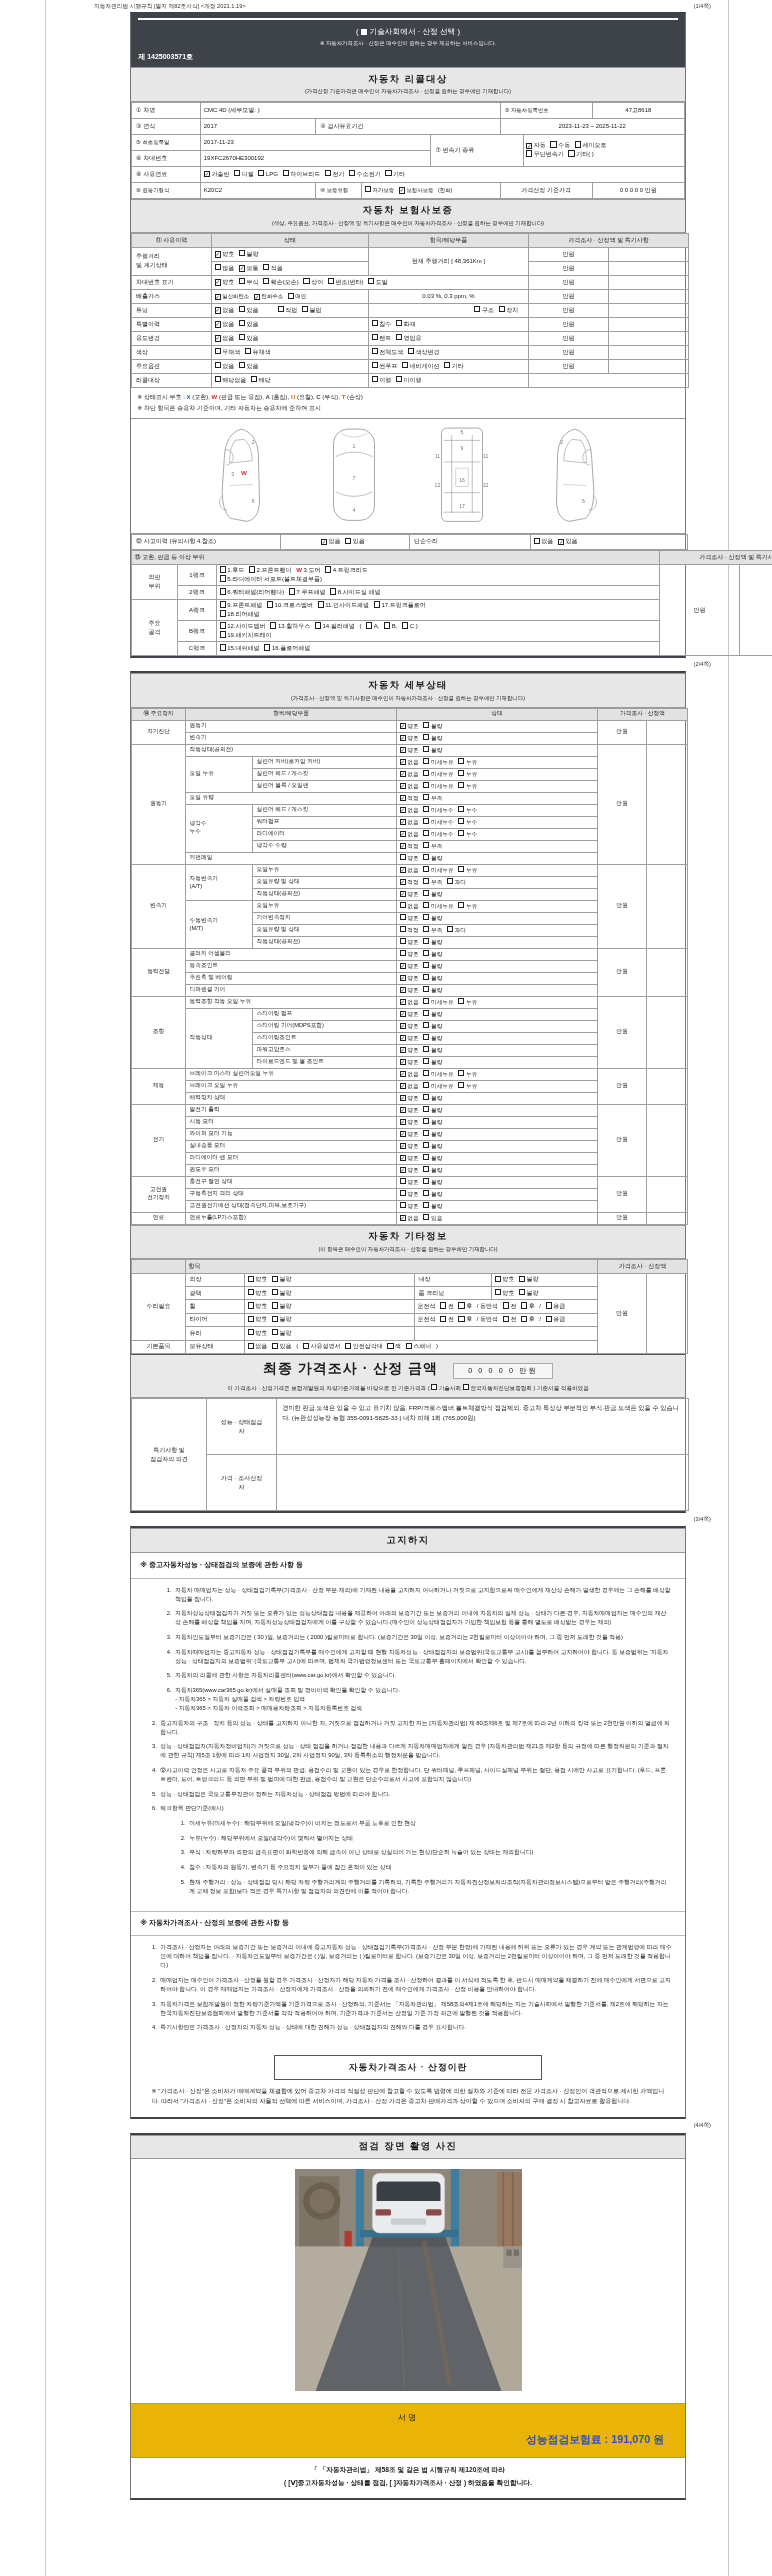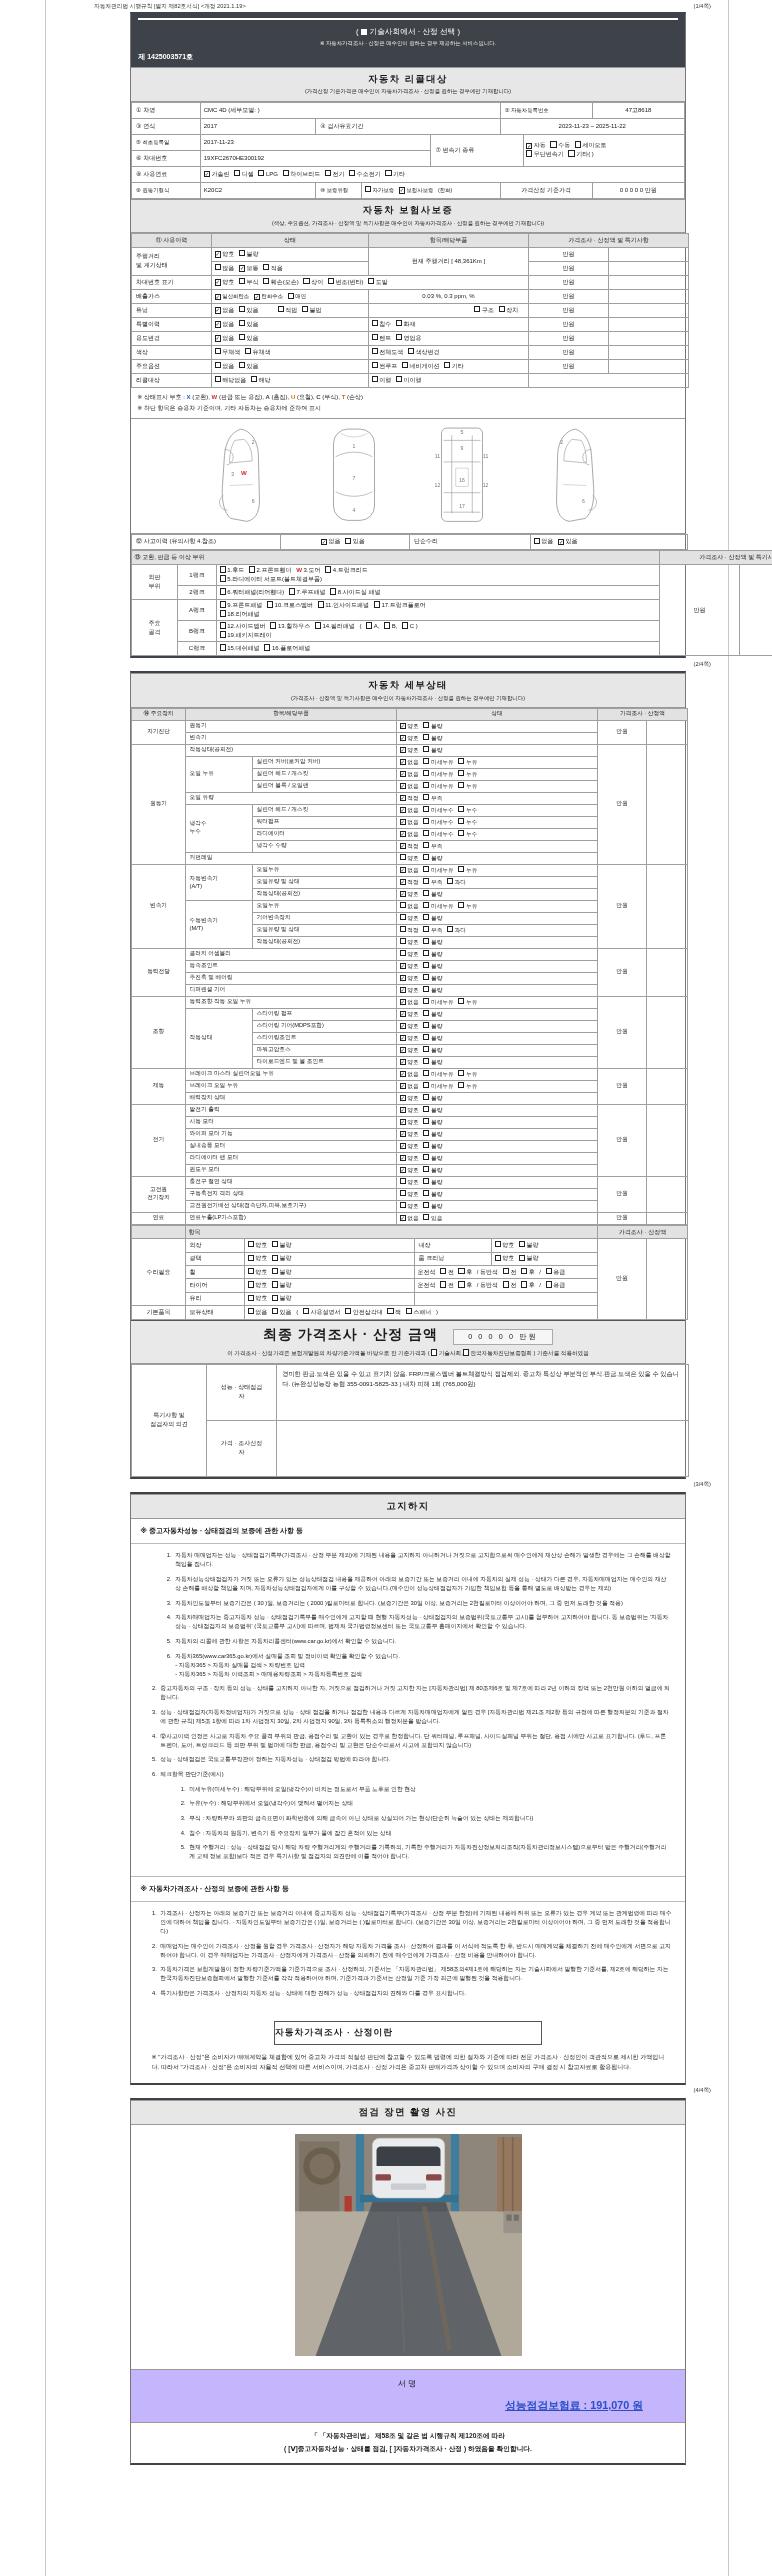--- a/index.html
+++ b/index.html
@@ -61,27 +61,27 @@
   .fb-label { font-size:14px; font-weight:bold; letter-spacing:1px; margin-right:12.4px; }
   .fb-amount { display:inline-block; border:0.5px solid #aaa; background:#f6f6f6; padding:2.1px 14.4px; font-size:7.2px; letter-spacing:2.1px; }
   .fb-note { font-size:5.6px; margin-top:4.6px; }
   
   .nsec-head { padding:7.2px 9.3px; font-size:7px; font-weight:bold; border-bottom:0.5px solid #bbb; }
   .nbody { padding:7.2px 13.4px 9.3px 5.2px; }
   .ni { display:flex; font-size:5.8px; line-height:1.55; margin-bottom:5.7px; }
   .ni .n { flex:none; width:12.4px; text-align:right; margin-right:3.6px; }
   .ni.ind1 { padding-left:8.2px; } .ni.ind2 { padding-left:23px; } .ni.ind3 { padding-left:37px; }
   .nsec2-head { padding:6.7px 9.3px; font-size:7px; font-weight:bold; border-top:0.5px solid #bbb; border-bottom:0.5px solid #bbb; }
-  .pbox { width:268px; margin:8.2px auto 5.2px; border:0.8px solid #555; text-align:left; padding:5.2px 0; font-size:8.8px; font-weight:bold; letter-spacing:1px;font-family:Liberation Serif, serif; }
+  .pbox { width:268px; margin:8.2px auto 5.2px; border:0.8px solid #555; text-align:center; padding:5.2px 0; font-size:8.8px; font-weight:bold; letter-spacing:1px; }
   .pbox-text { padding:2.1px 20.6px 10.3px; font-size:6px; line-height:1.65; }
   
   .photoWrap { text-align:center; padding:9.3px 0 10.3px; border-bottom:0.5px solid #999; }
-  .signband { background:#c4b5fd; padding:8.2px 0 9.3px; border-bottom:0.5px solid #999; }
+  .signband { background:#eab308; padding:8.2px 0 9.3px; border-bottom:0.5px solid #999; }
   .signband .sg { text-align:center; font-size:8.2px; letter-spacing:2.1px; }
-  .signband .ins { text-align:right; padding-right:42px; margin-top:10.3px; color:#2b50c6; font-size:10.8px; font-weight:bold;text-decoration:underline; }
+  .signband .ins { text-align:right; padding-right:21px; margin-top:10.3px; color:#2b50c6; font-size:10.8px; font-weight:bold; }
   .footer { padding:6.7px 0 7.7px; text-align:center; font-size:6.7px; font-weight:bold; line-height:1.9; }
   svg text { font-family:"Liberation Sans","DejaVu Sans",sans-serif; }
 </style>
 </head>
 <body>
 
 <div class="page">
   <div class="vline l"></div>
   <div class="vline r"></div>
   <div class="doc">
@@ -608,20 +608,24 @@
                 <td class="dev">연료</td>
                 <td class="dl" colspan="2">연료누출(LP가스포함)</td>
                 <td class="lf"><span class="cb on">✓</span><span class="bl">없음</span><span class="cb"></span><span class="bl">있음</span></td>
                 <td class="pr">만원</td>
                 <td></td>
               </tr>
             </tbody>
           </table>
         </div>
 
+      <div class="sech">
+        <div class="t1">자동차 기타정보</div>
+        <div class="t2">(이 항목은 매수인이 자동차가격조사 · 산정을 원하는 경우에만 기재합니다)</div>
+      </div>
       <div>
           <table class="etc">
             <colgroup>
               <col style="width: 54px;">
               <col style="width: 59px;">
               <col style="width: 170px;">
               <col style="width: 77px;">
               <col style="width: 106px;">
               <col style="width: 49px;">
               <col style="width: 41px;">

